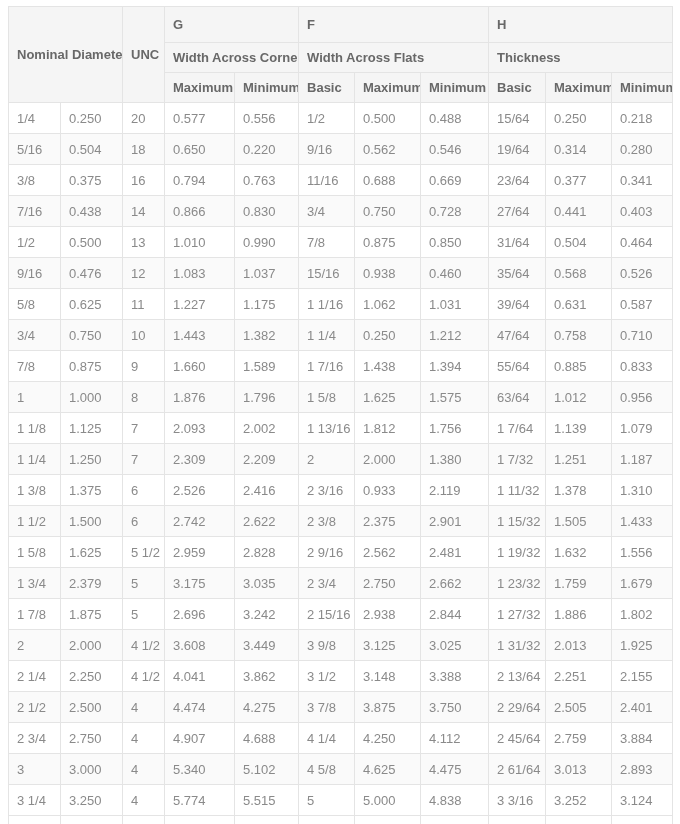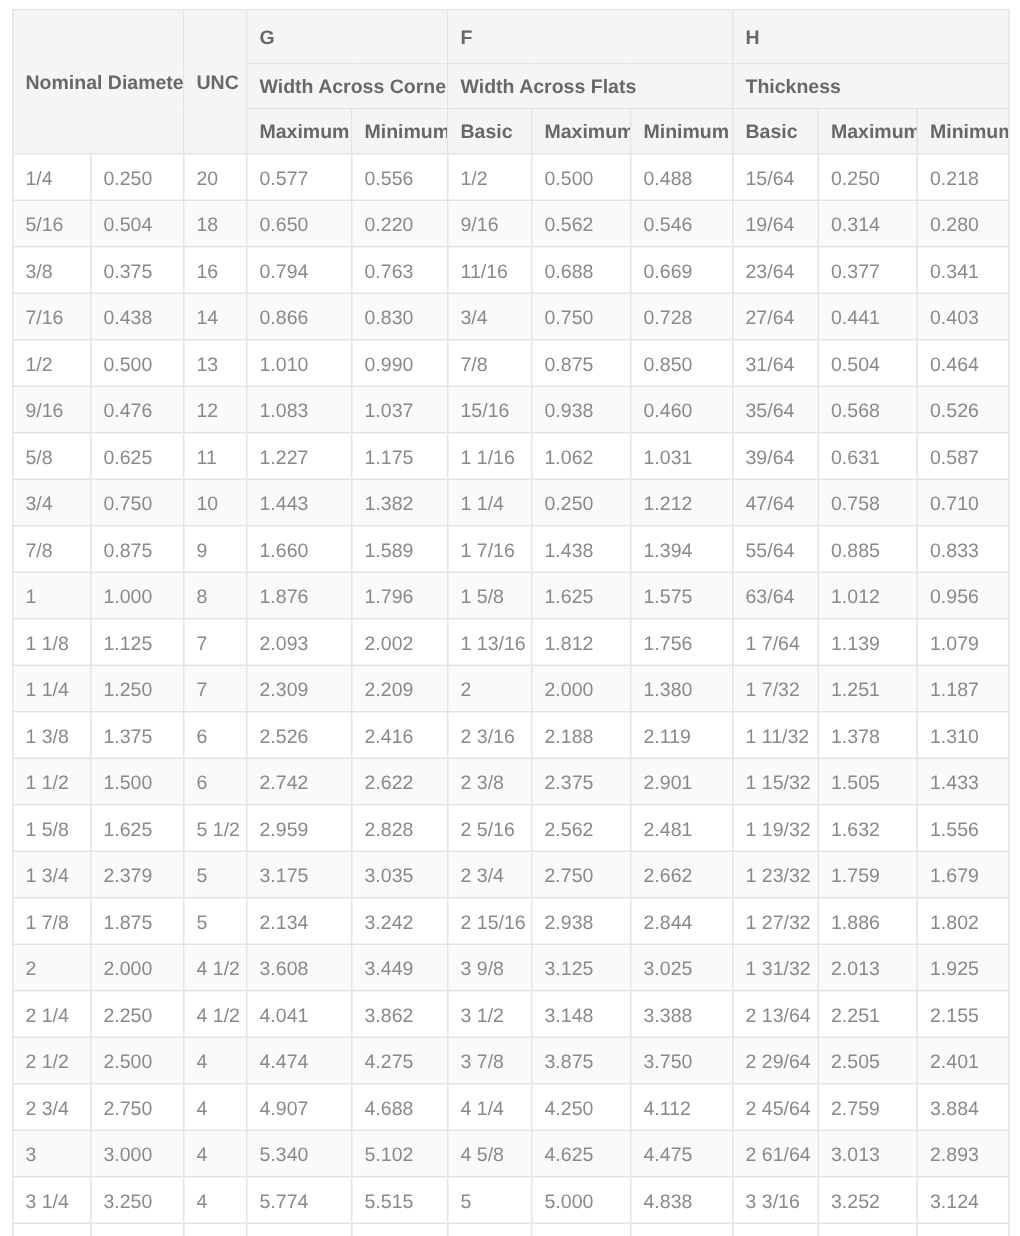--- a/index.html
+++ b/index.html
@@ -234,21 +234,21 @@
           <td>1.251</td>
           <td>1.187</td>
         </tr>
         <tr>
           <td>1 3/8</td>
           <td>1.375</td>
           <td>6</td>
           <td>2.526</td>
           <td>2.416</td>
           <td>2 3/16</td>
-          <td>2.188</td>
+          <td>0.933</td>
           <td>2.119</td>
           <td>1 11/32</td>
           <td>1.378</td>
           <td>1.310</td>
         </tr>
         <tr>
           <td>1 1/2</td>
           <td>1.500</td>
           <td>6</td>
           <td>2.742</td>
@@ -259,21 +259,21 @@
           <td>1 15/32</td>
           <td>1.505</td>
           <td>1.433</td>
         </tr>
         <tr>
           <td>1 5/8</td>
           <td>1.625</td>
           <td>5 1/2</td>
           <td>2.959</td>
           <td>2.828</td>
-          <td>2 5/16</td>
+          <td>2 9/16</td>
           <td>2.562</td>
           <td>2.481</td>
           <td>1 19/32</td>
           <td>1.632</td>
           <td>1.556</td>
         </tr>
         <tr>
           <td>1 3/4</td>
           <td>2.379</td>
           <td>5</td>
@@ -283,21 +283,21 @@
           <td>2.750</td>
           <td>2.662</td>
           <td>1 23/32</td>
           <td>1.759</td>
           <td>1.679</td>
         </tr>
         <tr>
           <td>1 7/8</td>
           <td>1.875</td>
           <td>5</td>
-          <td>2.134</td>
+          <td>2.696</td>
           <td>3.242</td>
           <td>2 15/16</td>
           <td>2.938</td>
           <td>2.844</td>
           <td>1 27/32</td>
           <td>1.886</td>
           <td>1.802</td>
         </tr>
         <tr>
           <td>2</td>

